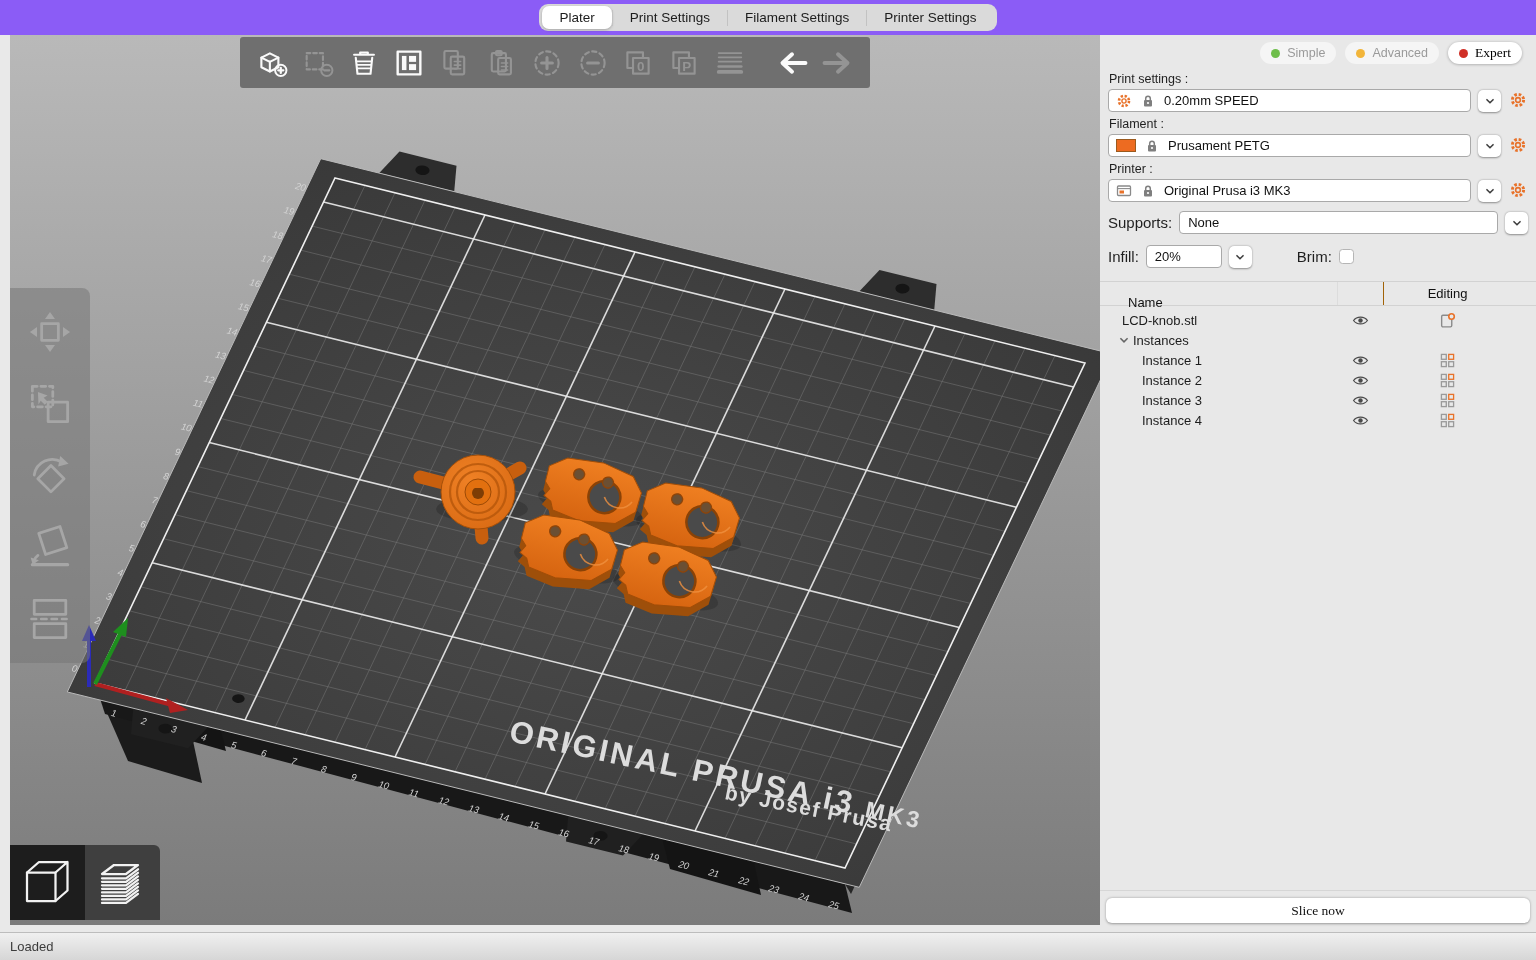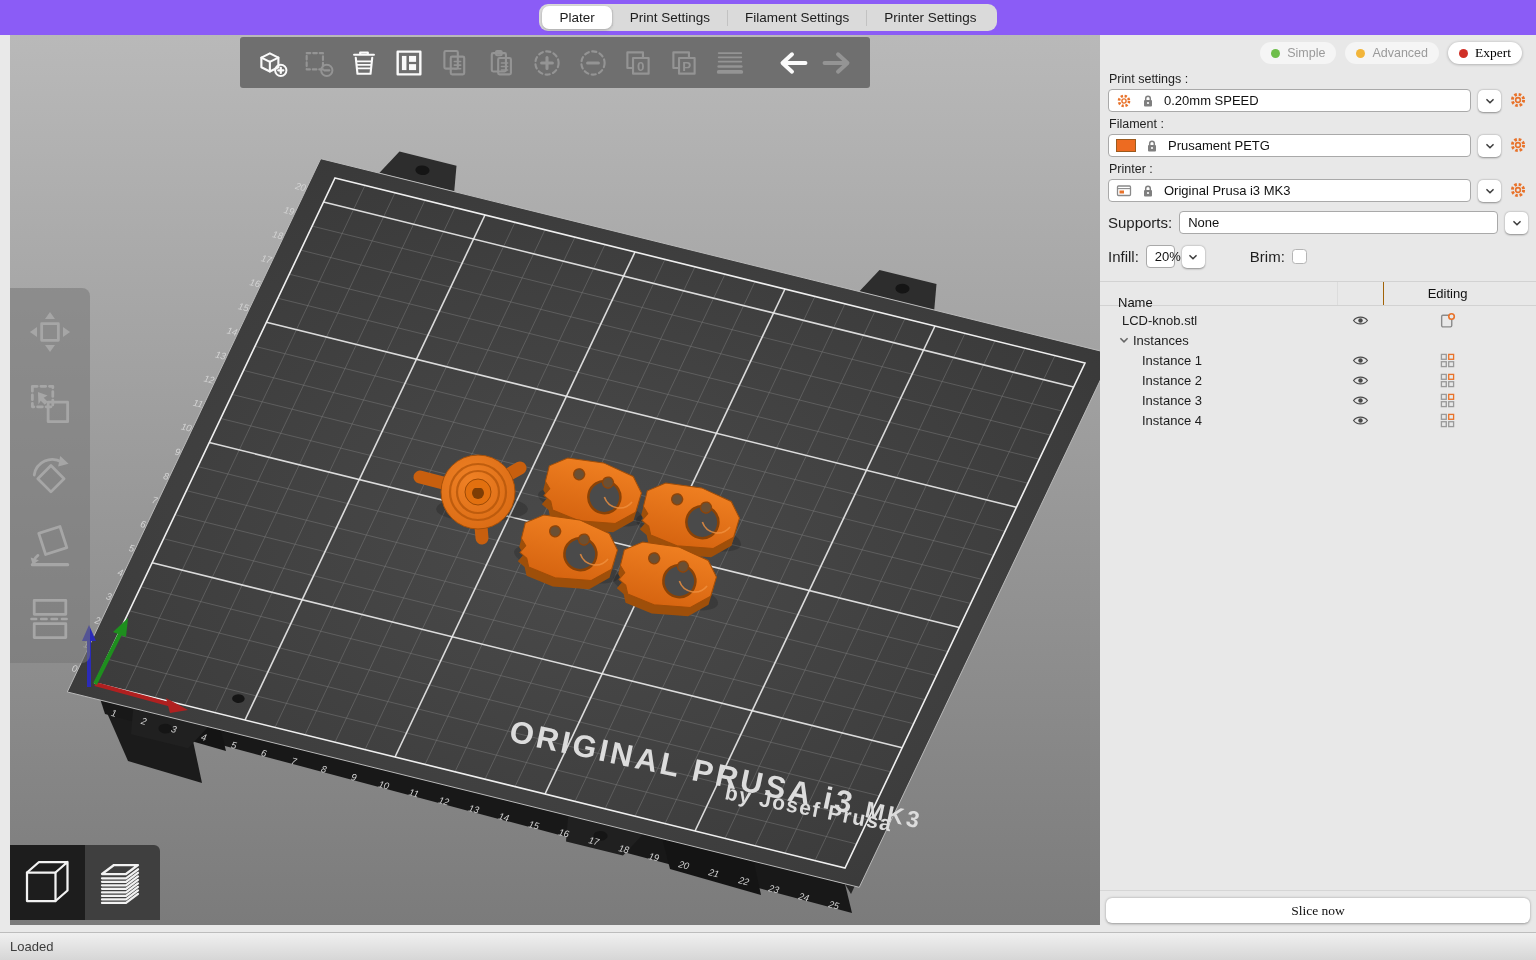--- a/index.html
+++ b/index.html
@@ -69,28 +69,28 @@
   .btn-gear { width:20px; height:20px; border:none; background:transparent; padding:0; flex:none; cursor:default; }
   .btn-gear svg { width:18px; height:18px; }
   .icon16 { width:16px; height:16px; flex:none; }
 
   .supports-row { display:flex; align-items:center; gap:7px; padding:9px 8px 0; }
   .supports-row .lbl, .infill-row .lbl { color:#1f1f1f; font-size:15px; white-space:nowrap; }
   .field { background:#fff; border:1px solid #a9a9a9; border-radius:4px; height:23px; display:flex;
            align-items:center; padding:0 8px; font-size:13px; color:#111; }
   .field.grow { flex:1; }
   .infill-row { display:flex; align-items:center; gap:7px; padding:11px 8px 9px; }
-  .field.small { width:29px; }
+  .field.small { width:76px; }
   .brim-lbl { margin-left:38px; }
   .checkbox { width:15px; height:15px; background:#fff; border:1px solid #b5b5b5; border-radius:3.5px;
               display:inline-block; cursor:default; }
 
   .list-header { display:flex; align-items:center; height:25px; border-top:1px solid #d2d2d2;
                  border-bottom:1px solid #d2d2d2; margin-top:4px; color:#111; font-size:13px; }
-  .col-name { width:237px; padding-left:18px;margin-top:17px; }
+  .col-name { width:237px; padding-left:28px;margin-top:17px; }
   .col-eye { width:46px; border-left:1px solid #dcdcdc; align-self:stretch; display:flex;
              align-items:center; justify-content:center; }
   .col-edit { flex:1; border-left:1px solid #a16207; align-self:stretch; display:flex;
               align-items:center; justify-content:center; padding-right:25px; }
   .rows { flex:1; min-height:0; overflow:hidden; padding-top:4px; }
   .orow { display:flex; align-items:center; height:20px; }
   .orow .name { width:237px; display:flex; align-items:center; gap:3px; font-size:13px; color:#1c1c1c;
                 white-space:nowrap; overflow:hidden; }
   .orow .eye-cell { width:46px; display:flex; align-items:center; justify-content:center; }
   .orow .edit-cell { flex:1; display:flex; align-items:center; justify-content:center; padding-right:25px; }

